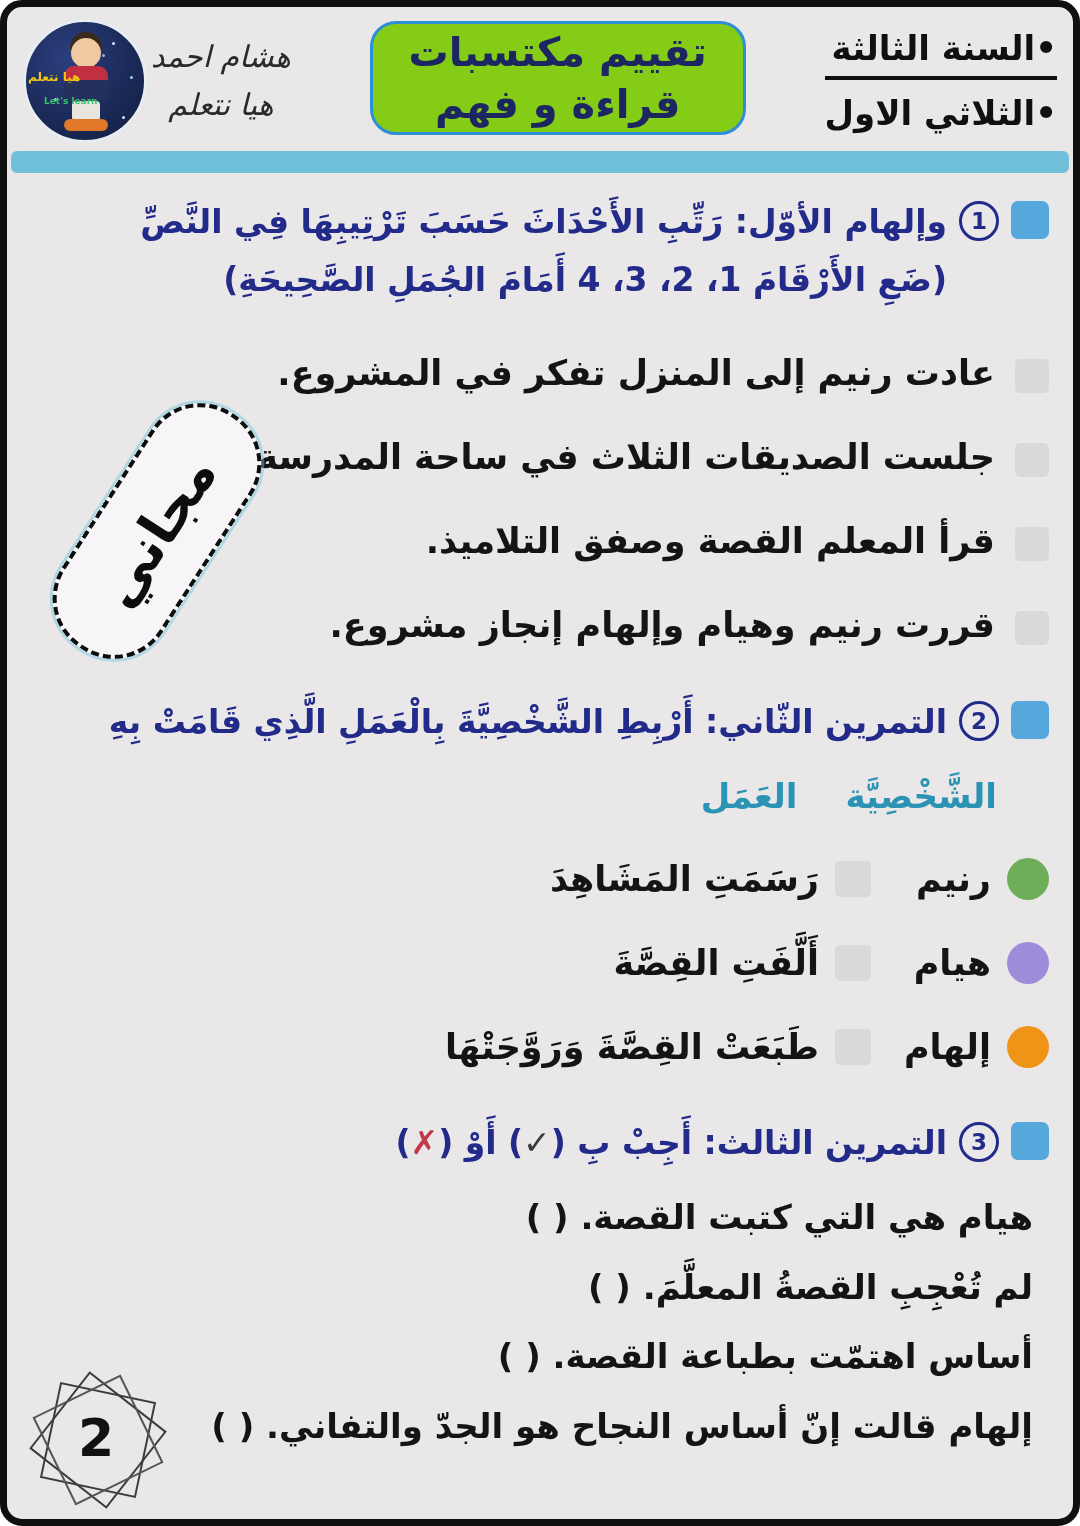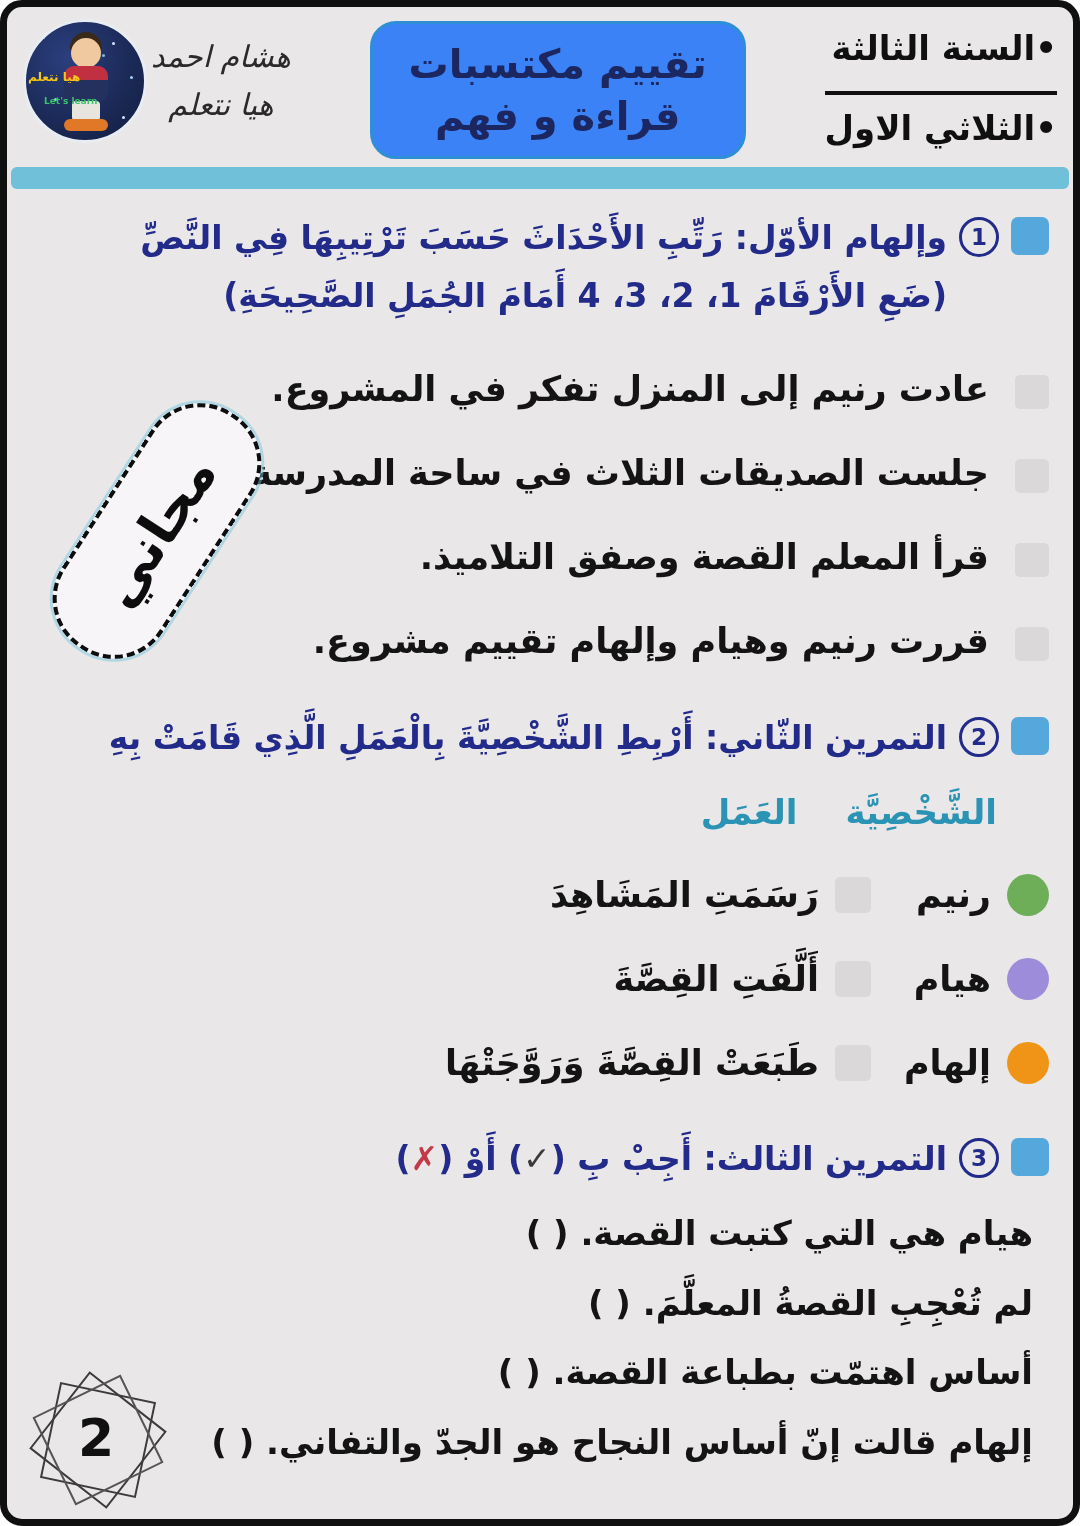--- a/index.html
+++ b/index.html
@@ -6,24 +6,24 @@
   .page {
     width:1080px; height:1526px; box-sizing:border-box; position:relative;
     background:#EAE7E9; border:7px solid #101010; border-radius:22px;
     overflow:hidden; direction:rtl;
     font-family:"DejaVu Sans", sans-serif;
   }
 
   
   .header { display:flex; justify-content:space-between; align-items:flex-start; padding:12px 16px 4px; }
   .class-info { font-size:34px; font-weight:bold; color:#101010; line-height:1.25; padding-top:8px; }
-  .class-info .year { border-bottom:4px solid #101010; padding-bottom:21px; margin-bottom:12px; }
+  .class-info .year { border-bottom:4px solid #101010; padding-bottom:6px; margin-bottom:12px; }
   .title-box {
-    background:#3b82f6; border:3px solid #2F8FD6; border-radius:26px;
-    padding:14px 36px; text-align:center; color:#1C2761; font-weight:bold;
+    background:#84cc16; border:3px solid #2F8FD6; border-radius:26px;
+    padding:2px 36px; text-align:center; color:#1C2761; font-weight:bold;
     font-size:40px; line-height:1.3; margin-top:2px;
   }
   .brand { display:flex; align-items:center; gap:4px; }
   .brand-name { font-size:30px; color:#2a2a2a; font-style:italic; text-align:center; line-height:1.6; }
   .avatar {
     width:118px; height:118px; border-radius:50%; flex-shrink:0; position:relative; overflow:hidden;
     border:3px solid #e7edf2;
     background:radial-gradient(circle at 35% 30%, #2b3f7e 0%, #1b2a58 55%, #121d3f 100%);
   }
   .stars { position:absolute; width:3px; height:3px; border-radius:50%; background:#cfe3ff; top:14px; left:16px;
@@ -49,21 +49,21 @@
   .bullet-square { width:38px; height:38px; background:#55A8DC; border-radius:7px; flex-shrink:0; margin-top:8px; }
   .circled-num {
     width:34px; height:34px; border:3px solid #232B8A; border-radius:50%; color:#232B8A;
     font-weight:bold; font-size:23px; display:flex; align-items:center; justify-content:center;
     flex-shrink:0; margin-top:8px;
   }
   .ex-title { color:#232B8A; font-weight:bold; font-size:33px; line-height:1.75; }
   .check { color:#3a3a3a; }
   .cross { color:#C23A48; }
 
-  .sentence-row { display:flex; align-items:flex-end; gap:26px; margin-top:44px; }
+  .sentence-row { display:flex; align-items:flex-end; gap:20px; margin-top:44px; }
   .answer-square { width:34px; height:34px; background:#DBD8DA; border-radius:5px; flex-shrink:0; }
   .sentence { font-size:35px; font-weight:bold; color:#141414; }
 
   .col-headers { display:flex; gap:48px; color:#2B93B3; font-weight:bold; font-size:34px; margin:26px 52px 0 0; }
 
   .match-row { display:flex; align-items:center; gap:16px; margin-top:42px; }
   .match-circle { width:42px; height:42px; border-radius:50%; flex-shrink:0; }
   .match-name { font-size:35px; font-weight:bold; color:#141414; width:104px; }
   .match-square { width:36px; height:36px; background:#DBD8DA; border-radius:5px; flex-shrink:0; }
   .match-action { font-size:35px; font-weight:bold; color:#141414; }
@@ -144,21 +144,21 @@
     <div class="sentence-row">
       <div class="answer-square"></div>
       <div class="sentence">جلست الصديقات الثلاث في ساحة المدرسة.</div>
     </div>
     <div class="sentence-row">
       <div class="answer-square"></div>
       <div class="sentence">قرأ المعلم القصة وصفق التلاميذ.</div>
     </div>
     <div class="sentence-row">
       <div class="answer-square"></div>
-      <div class="sentence">قررت رنيم وهيام وإلهام تقييم مشروع.</div>
+      <div class="sentence">قررت رنيم وهيام وإلهام إنجاز مشروع.</div>
     </div>
 
     <div class="ex-header ex2">
       <div class="bullet-square"></div>
       <div class="circled-num">2</div>
       <div class="ex-title">التمرين الثّاني: أَرْبِطِ الشَّخْصِيَّةَ بِالْعَمَلِ الَّذِي قَامَتْ بِهِ</div>
     </div>
 
     <div class="col-headers">
       <div>الشَّخْصِيَّة</div>

